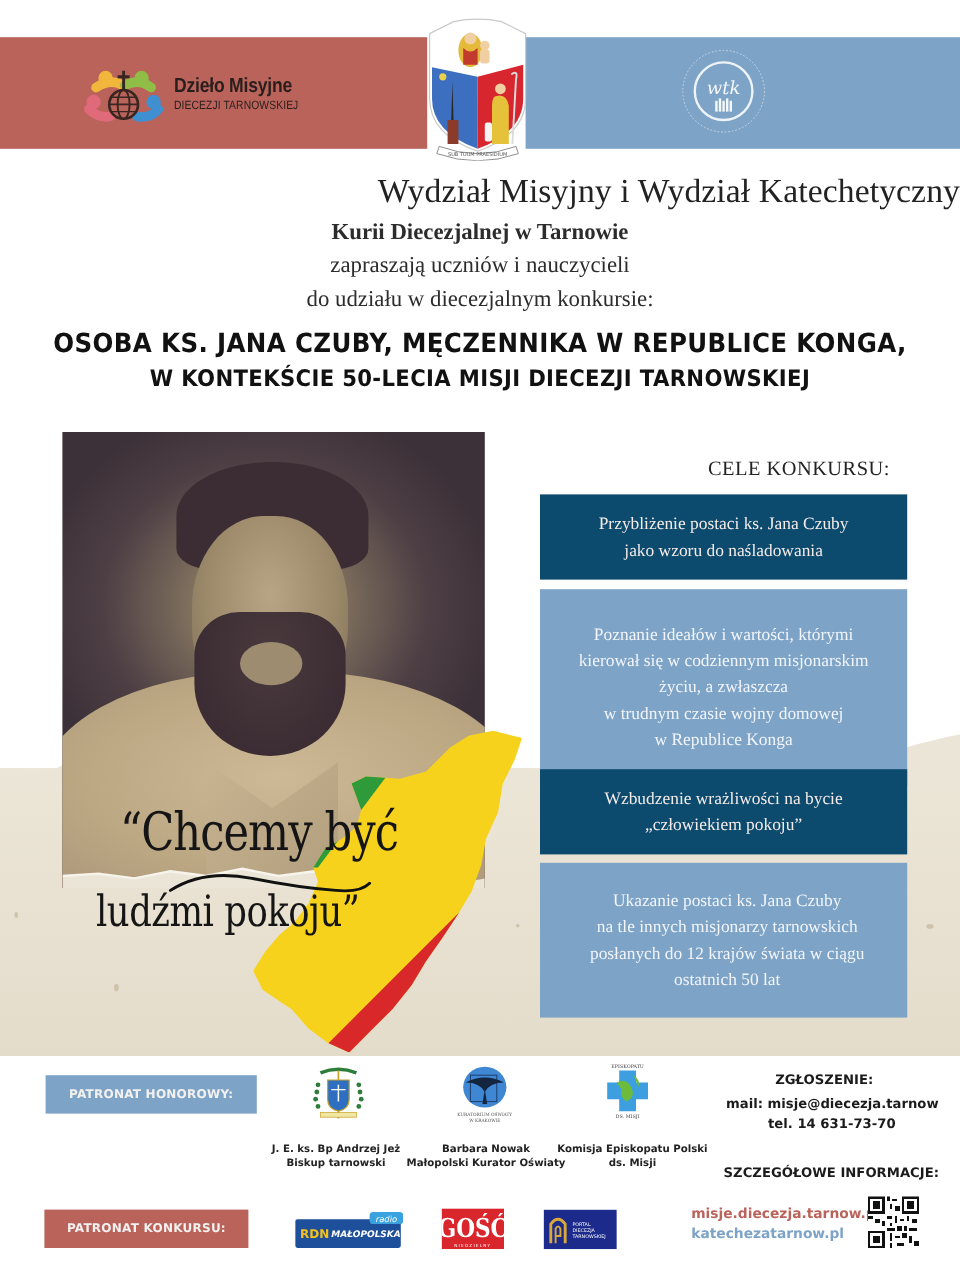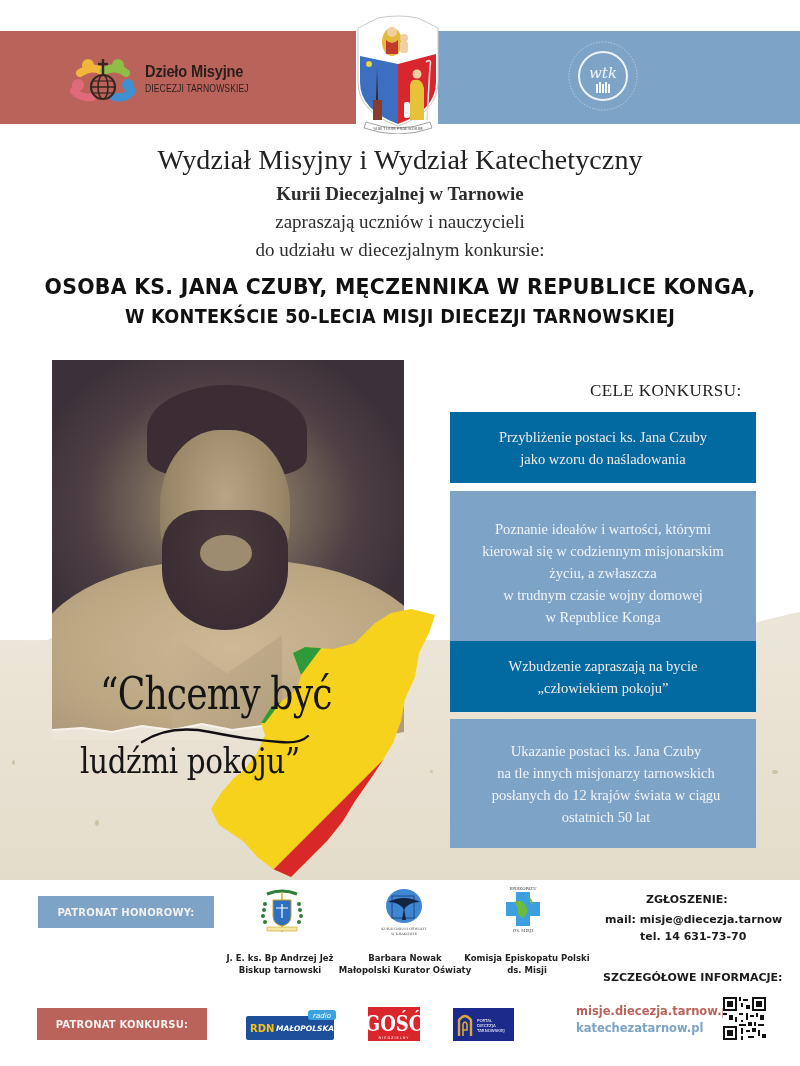--- a/index.html
+++ b/index.html
@@ -11,21 +11,21 @@
   .band-right { position: absolute; left: 438px; top: 31px; width: 362px; height: 93px; background: #7da3c6; }
 
   .dm-logo { position: absolute; left: 70px; top: 55px; width: 66px; height: 48px; }
   .dm-title { position: absolute; left: 145px; top: 62px; font-family: "Liberation Sans", "DejaVu Sans", sans-serif; font-size: 17px; font-weight: bold; color: #2a1e1c; letter-spacing: -0.2px; transform: scaleX(0.86); transform-origin: left; }
   .dm-sub { position: absolute; left: 145px; top: 83px; font-family: "Liberation Sans", "DejaVu Sans", sans-serif; font-size: 10px; color: #2a1e1c; transform: scaleX(0.86); transform-origin: left; letter-spacing: 0.1px; }
 
   .crest { position: absolute; left: 352px; top: 12px; width: 92px; height: 122px; }
   .wtk { position: absolute; left: 567px; top: 40px; width: 72px; height: 72px; }
 
   
-  .t-main { position: absolute; left: 0; width: 800px; top: 144px; text-align: center; font-size: 28px; color: #222; letter-spacing: 0.1px; }
+  .t-main { position: absolute; left: 0; width: 800px; top: 144px; text-align: right; font-size: 28px; color: #222; letter-spacing: 0.1px; }
   .t-sub { position: absolute; left: 0; width: 800px; text-align: center; font-size: 19px; color: #2c2c2c; }
   .t-sub.l1 { top: 183px; font-weight: bold; }
   .t-sub.l2 { top: 211px; }
   .t-sub.l3 { top: 239px; }
   .headline { position: absolute; left: 0; width: 800px; text-align: center; font-family: "DejaVu Sans", "Liberation Sans", sans-serif; font-weight: bold; color: #111; }
   .headline.h1 { top: 274px; font-size: 22px; letter-spacing: 0.3px; transform: scaleX(0.93); }
   .headline.h2 { top: 305px; font-size: 19px; letter-spacing: 0.3px; transform: scaleX(0.93); }
 
   
   .paper { position: absolute; left: 0; top: 640px; width: 800px; height: 240px; background: linear-gradient(180deg, #ece6d8 0%, #e9e2d2 40%, #e4dccb 100%); }
@@ -47,21 +47,21 @@
   .congo { position: absolute; left: 205px; top: 603px; width: 235px; height: 275px; }
 
   
   .quote1 { position: absolute; left: 100px; top: 668px; font-family: "DejaVu Serif", "Liberation Serif", serif; font-size: 44px; color: #151515; letter-spacing: -1px; transform: scaleX(0.82); transform-origin: left; white-space: nowrap; }
   .quote2 { position: absolute; left: 80px; top: 740px; font-family: "DejaVu Serif", "Liberation Serif", serif; font-size: 36px; color: #151515; letter-spacing: -0.5px; transform: scaleX(0.82); transform-origin: left; white-space: nowrap; }
   .swash { position: absolute; left: 140px; top: 722px; width: 170px; height: 26px; }
 
   
   .goals-title { position: absolute; left: 590px; top: 381px; font-size: 17px; color: #222; letter-spacing: 0.4px; }
   .goal { position: absolute; left: 450px; width: 306px; display: flex; align-items: center; justify-content: center; text-align: center; color: #f4ece9; font-size: 14.5px; line-height: 22px; padding: 0 6px; }
-  .goal.red { background: #0369a1; }
+  .goal.red { background: #0c4a6e; }
   .goal.blue { background: #7da3c6; color: #f2f5fa; }
   .goal.g1 { top: 412px; height: 71px; }
   .goal.g2 { top: 491px; height: 164px; }
   .goal.g3 { top: 641px; height: 71px; }
   .goal.g4 { top: 719px; height: 129px; padding-left: 12px; }
 
   
   .footer { position: absolute; left: 0; top: 880px; width: 800px; height: 186px; background: #ffffff; }
   .pill { position: absolute; height: 32px; display: flex; align-items: center; justify-content: center; font-family: "DejaVu Sans", "Liberation Sans", sans-serif; font-weight: bold; font-size: 10px; color: #f3f1ef; letter-spacing: 0.2px; }
   .pill.honor { left: 38px; top: 896px; width: 176px; background: #7da3c6; }
@@ -191,21 +191,21 @@
 jako wzoru do naśladowania</span>
 </div>
 <div class="goal blue g2">
   <span style="white-space:pre-line">Poznanie ideałów i wartości, którymi
 kierował się w codziennym misjonarskim
 życiu, a zwłaszcza
 w trudnym czasie wojny domowej
 w Republice Konga</span>
 </div>
 <div class="goal red g3">
-  <span style="white-space:pre-line">Wzbudzenie zapraszają na bycie
+  <span style="white-space:pre-line">Wzbudzenie wrażliwości na bycie
 „człowiekiem pokoju”</span>
 </div>
 <div class="goal blue g4">
   <span style="white-space:pre-line">Ukazanie postaci ks. Jana Czuby
 na tle innych misjonarzy tarnowskich
 posłanych do 12 krajów świata w ciągu
 ostatnich 50 lat</span>
 </div>
 
 <div class="footer"></div>

